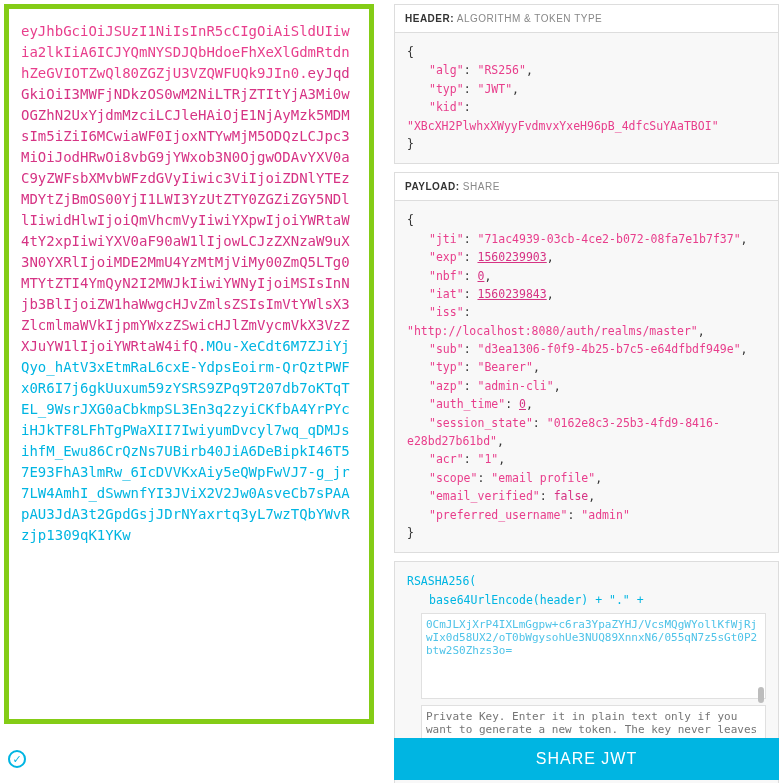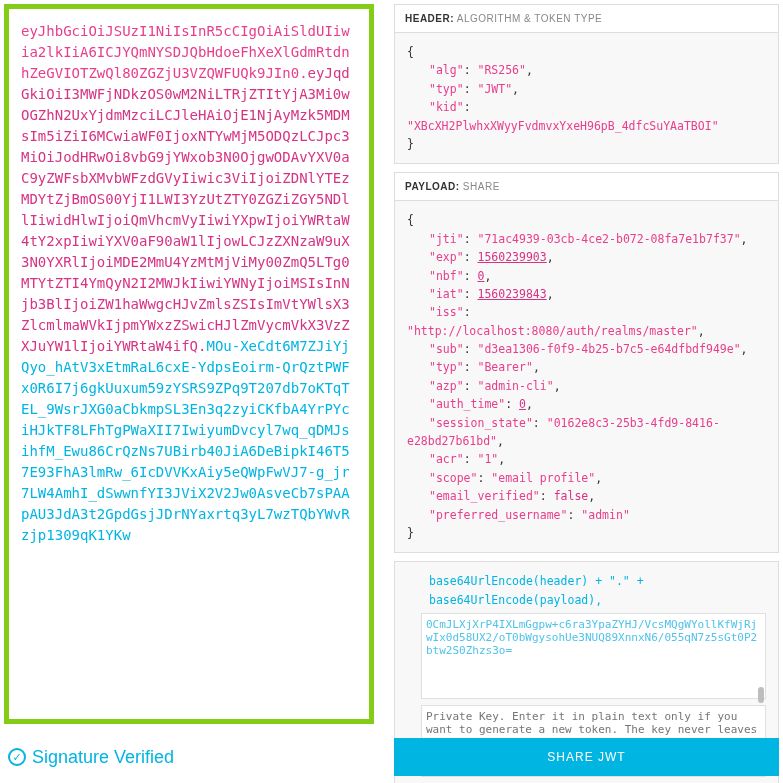--- a/index.html
+++ b/index.html
@@ -135,21 +135,21 @@
   align-items: center;
   justify-content: center;
   font-size: 11px;
 }
 .share-btn {
   flex: 1;
   background: #00b5e2;
   color: #fff;
   text-align: center;
   padding: 12px 0;
-  font-size: 12px;
+  font-size: 16px;
   letter-spacing: 1px;
   cursor: pointer;
 }
 .indent { display: inline-block; width: 22px; }
 </style>
 </head>
 <body>
 
 <div class="container">
   <div class="left-panel">
@@ -169,31 +169,30 @@
 
     <div class="section">
       <div class="section-header">
         <strong>PAYLOAD:</strong> <span class="sub">SHARE</span>
       </div>
       <div class="section-body" id="payload-json"><span class="json-brace">{</span><br><span class="indent"></span><span class="json-key">"jti"</span>: <span class="json-str">"71ac4939-03cb-4ce2-b072-08fa7e1b7f37"</span>,<br><span class="indent"></span><span class="json-key">"exp"</span>: <span class="json-num">1560239903</span>,<br><span class="indent"></span><span class="json-key">"nbf"</span>: <span class="json-num">0</span>,<br><span class="indent"></span><span class="json-key">"iat"</span>: <span class="json-num">1560239843</span>,<br><span class="indent"></span><span class="json-key">"iss"</span>: <span class="json-str">"http://localhost:8080/auth/realms/master"</span>,<br><span class="indent"></span><span class="json-key">"sub"</span>: <span class="json-str">"d3ea1306-f0f9-4b25-b7c5-e64dfbdf949e"</span>,<br><span class="indent"></span><span class="json-key">"typ"</span>: <span class="json-str">"Bearer"</span>,<br><span class="indent"></span><span class="json-key">"azp"</span>: <span class="json-str">"admin-cli"</span>,<br><span class="indent"></span><span class="json-key">"auth_time"</span>: <span class="json-num">0</span>,<br><span class="indent"></span><span class="json-key">"session_state"</span>: <span class="json-str">"0162e8c3-25b3-4fd9-8416-<br>e28bd27b61bd"</span>,<br><span class="indent"></span><span class="json-key">"acr"</span>: <span class="json-str">"1"</span>,<br><span class="indent"></span><span class="json-key">"scope"</span>: <span class="json-str">"email profile"</span>,<br><span class="indent"></span><span class="json-key">"email_verified"</span>: <span class="json-bool">false</span>,<br><span class="indent"></span><span class="json-key">"preferred_username"</span>: <span class="json-str">"admin"</span><br><span class="json-brace">}</span></div>
     </div>
 
     <div class="section">
       <div class="verify-body">
+        <div>RSASHA256(</div>
         <div><span class="indent"></span><span>base64UrlEncode(header) + "." +</span></div>
-        <div><span class="indent"></span><span>base64UrlEncode(payload),</span></div>
         <textarea class="key-textarea" style="">0CmJLXjXrP4IXLmGgpw+c6ra3YpaZYHJ/VcsMQgWYollKfWjRjwIx0d58UX2/oT0bWgysohUe3NUQ89XnnxN6/055qN7z5sGt0P2btw2S0Zhzs3o=</textarea>
         <div class="scroll-thumb"></div>
         <textarea class="privkey-area" placeholder="Private Key. Enter it in plain text only if you want to generate a new token. The key never leaves your browser." style=""></textarea>
 
       </div>
     </div>
 
   </div>
 </div>
 
 <div class="bottom-row">
   <div class="sig-status">
     <span class="check-icon">✓</span>
-    <span>Signature Verified</span>
   </div>
   <div class="share-btn">SHARE JWT</div>
 </div>
 
 </body></html>

